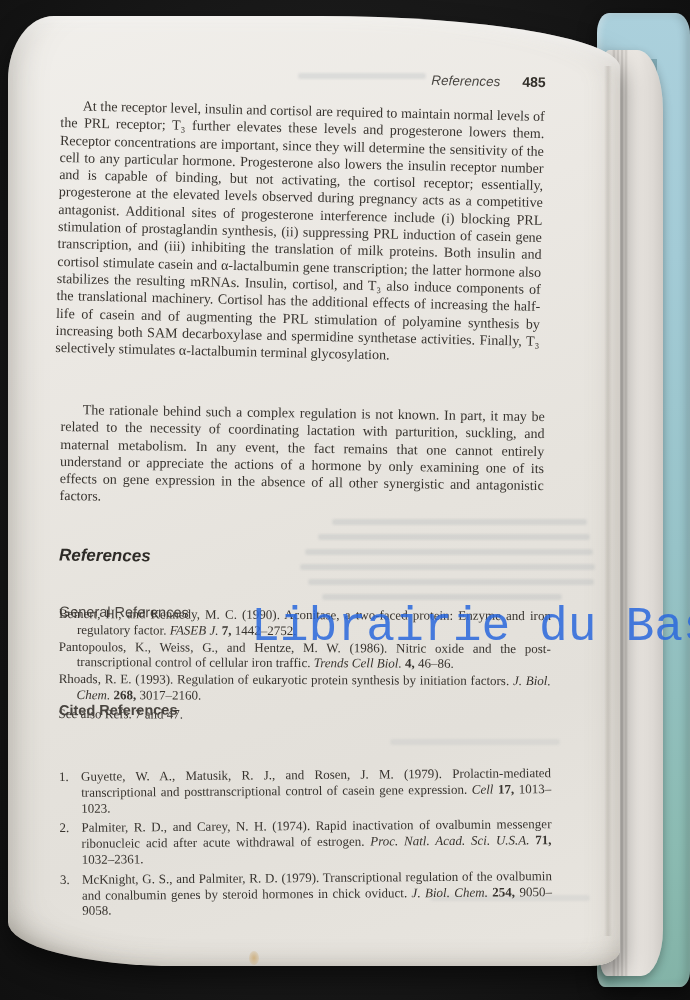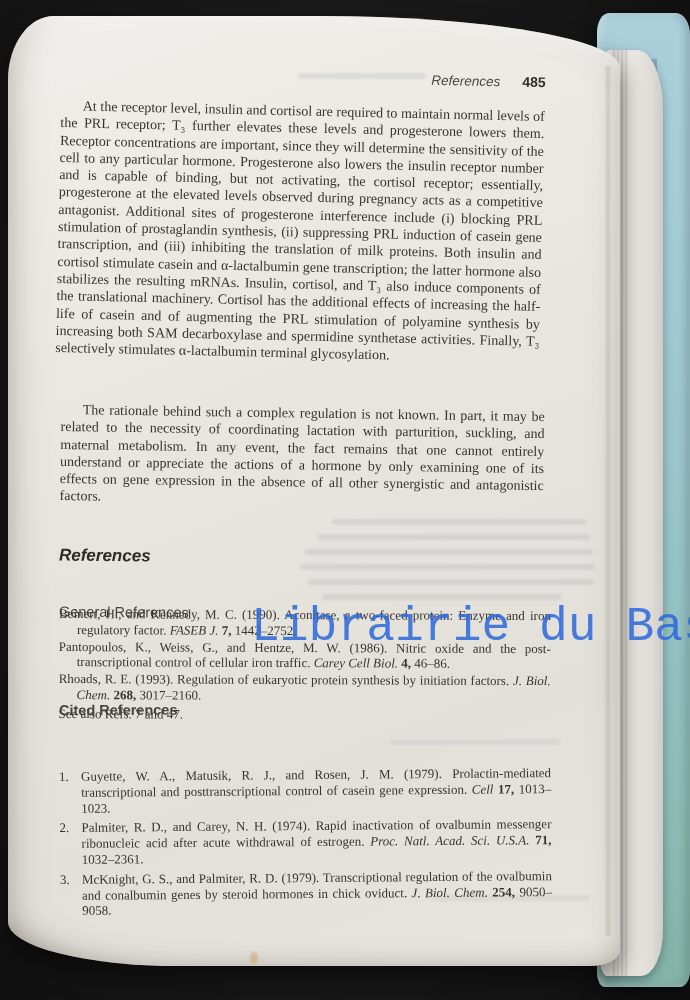--- a/index.html
+++ b/index.html
@@ -122,21 +122,21 @@
   </div>
 
   <div class="para para1 txt">At the receptor level, insulin and cortisol are required to maintain normal levels of the PRL receptor; T₃ further elevates these levels and progesterone lowers them. Receptor concentrations are important, since they will determine the sensitivity of the cell to any particular hormone. Progesterone also lowers the insulin receptor number and is capable of binding, but not activating, the cortisol receptor; essentially, progesterone at the elevated levels observed during pregnancy acts as a competitive antagonist. Additional sites of progesterone interference include (i) blocking PRL stimulation of prostaglandin synthesis, (ii) suppressing PRL induction of casein gene transcription, and (iii) inhibiting the translation of milk proteins. Both insulin and cortisol stimulate casein and α-lactalbumin gene transcription; the latter hormone also stabilizes the resulting mRNAs. Insulin, cortisol, and T₃ also induce components of the translational machinery. Cortisol has the additional effects of increasing the half-life of casein and of augmenting the PRL stimulation of polyamine synthesis by increasing both SAM decarboxylase and spermidine synthetase activities. Finally, T₃ selectively stimulates α-lactalbumin terminal glycosylation.</div>
   <div class="para para2 txt">The rationale behind such a complex regulation is not known. In part, it may be related to the necessity of coordinating lactation with parturition, suckling, and maternal metabolism. In any event, the fact remains that one cannot entirely understand or appreciate the actions of a hormone by only examining one of its effects on gene expression in the absence of all other synergistic and antagonistic factors.</div>
 
   <div class="refs-heading txt">References</div>
   <div class="sub-heading general-heading txt">General References</div>
 
   <div class="ref-list general-list txt">
     <div class="ref-entry"><span>Beinert, H., and Kennedy, M. C. (1990). Aconitase, a two-faced protein: Enzyme and iron regulatory factor. </span><span class="seg-i">FASEB J.</span><span> </span><span class="seg-b">7,</span><span> 1442–2752.</span></div>
-    <div class="ref-entry"><span>Pantopoulos, K., Weiss, G., and Hentze, M. W. (1986). Nitric oxide and the post-transcriptional control of cellular iron traffic. </span><span class="seg-i">Carey Cell Biol.</span><span> </span><span class="seg-b">4,</span><span> 46–86.</span></div>
+    <div class="ref-entry"><span>Pantopoulos, K., Weiss, G., and Hentze, M. W. (1986). Nitric oxide and the post-transcriptional control of cellular iron traffic. </span><span class="seg-i">Trends Cell Biol.</span><span> </span><span class="seg-b">4,</span><span> 46–86.</span></div>
     <div class="ref-entry"><span>Rhoads, R. E. (1993). Regulation of eukaryotic protein synthesis by initiation factors. </span><span class="seg-i">J. Biol. Chem.</span><span> </span><span class="seg-b">268,</span><span> 3017–2160.</span></div>
     <div class="see-also">See also Refs. 7 and 47.</div>
   </div>
 
   <div class="sub-heading cited-heading txt">Cited References</div>
 
   <div class="ref-list cited-list txt">
     <div class="cited-entry">
       <span class="cited-num">1.</span>
       <span><span>Guyette, W. A., Matusik, R. J., and Rosen, J. M. (1979). Prolactin-mediated transcriptional and posttranscriptional control of casein gene expression. </span><span class="seg-i">Cell</span><span> </span><span class="seg-b">17,</span><span> 1013–1023.</span></span>

